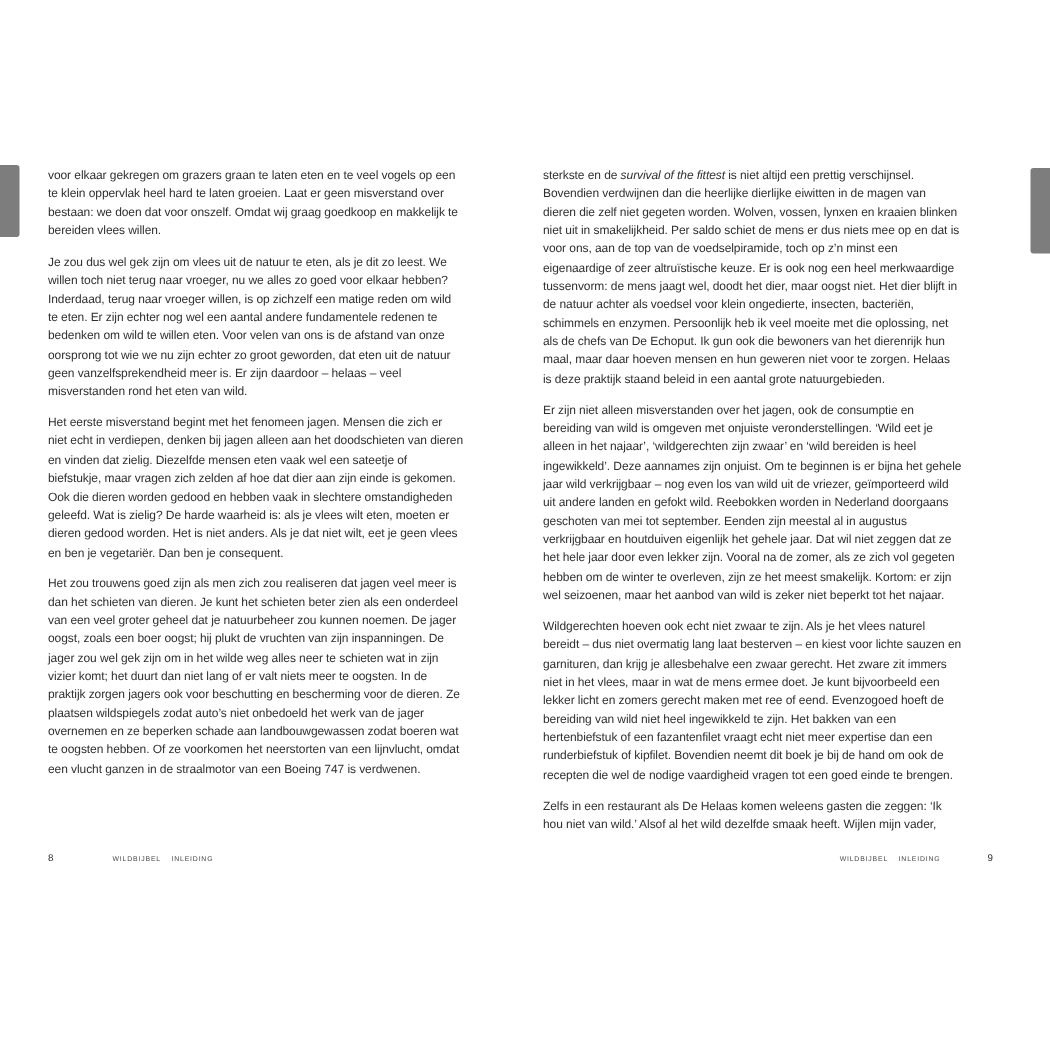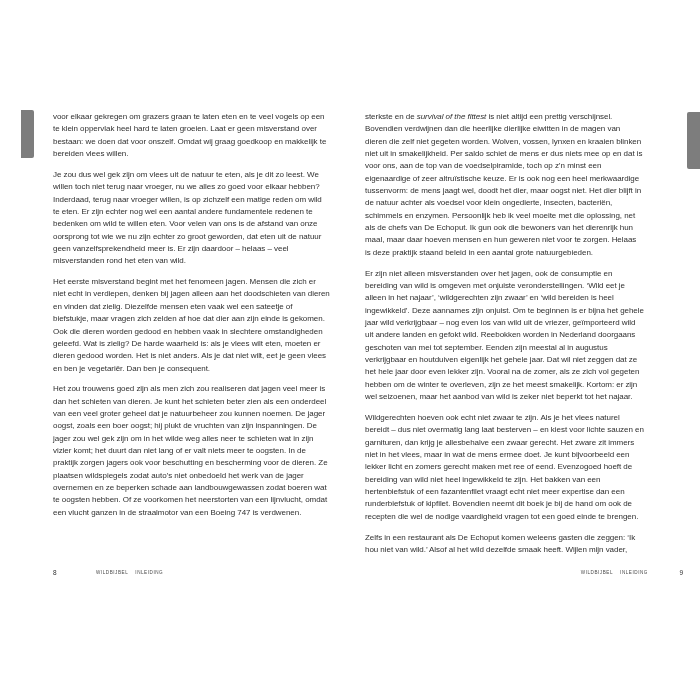--- a/index.html
+++ b/index.html
@@ -3,41 +3,41 @@
 <meta charset="utf-8">
 <style>
   html, body { margin: 0; padding: 0; }
   body {
     width: 700px; height: 700px;
     background: #ffffff;
     font-family: "Liberation Sans", "DejaVu Sans", sans-serif;
     position: relative;
     overflow: hidden;
   }
-  .spread { position: absolute; inset: 0; background: #ffffff; margin-left: 21px; }
+  .spread { position: absolute; inset: 0; background: #ffffff; }
 
   .edge-tab {
     position: absolute;
     background: var(--tab-color, #7d7d7d);
   }
   .edge-tab.left  { left: 0;  top: 110px; width: 13px; height: 48px; border-radius: 0 2px 2px 0; }
   .edge-tab.right { right: 0; top: 112px; width: 13px; height: 57px; border-radius: 2px 0 0 2px; }
 
   .textcol {
     position: absolute;
     top: 111px;
     width: 277px;
     font-size: 8px;
     line-height: 12.35px;
     letter-spacing: -0.05px;
     color: #2f2f2f;
     text-align: left;
   }
   .textcol.left  { left: 32px; }
-  .textcol.right { left: 344px; width: 279px; }
+  .textcol.right { left: 362px; width: 279px; }
   .textcol p { margin: 0 0 8.5px 0; }
   .textcol p:last-child { margin-bottom: 0; }
   .ital { font-style: italic; }
 
   .footer {
     position: absolute;
     top: 569px;
     height: 10px;
     color: #3c3c3c;
   }
@@ -73,21 +73,21 @@
     <p>voor elkaar gekregen om grazers graan te laten eten en te veel vogels op een te klein oppervlak heel hard te laten groeien. Laat er geen misverstand over bestaan: we doen dat voor onszelf. Omdat wij graag goedkoop en makkelijk te bereiden vlees willen.</p>
     <p>Je zou dus wel gek zijn om vlees uit de natuur te eten, als je dit zo leest. We willen toch niet terug naar vroeger, nu we alles zo goed voor elkaar hebben? Inderdaad, terug naar vroeger willen, is op zichzelf een matige reden om wild te eten. Er zijn echter nog wel een aantal andere fundamentele redenen te bedenken om wild te willen eten. Voor velen van ons is de afstand van onze oorsprong tot wie we nu zijn echter zo groot geworden, dat eten uit de natuur geen vanzelfsprekendheid meer is. Er zijn daardoor – helaas – veel misverstanden rond het eten van wild.</p>
     <p>Het eerste misverstand begint met het fenomeen jagen. Mensen die zich er niet echt in verdiepen, denken bij jagen alleen aan het doodschieten van dieren en vinden dat zielig. Diezelfde mensen eten vaak wel een sateetje of biefstukje, maar vragen zich zelden af hoe dat dier aan zijn einde is gekomen. Ook die dieren worden gedood en hebben vaak in slechtere omstandigheden geleefd. Wat is zielig? De harde waarheid is: als je vlees wilt eten, moeten er dieren gedood worden. Het is niet anders. Als je dat niet wilt, eet je geen vlees en ben je vegetariër. Dan ben je consequent.</p>
     <p>Het zou trouwens goed zijn als men zich zou realiseren dat jagen veel meer is dan het schieten van dieren. Je kunt het schieten beter zien als een onderdeel van een veel groter geheel dat je natuurbeheer zou kunnen noemen. De jager oogst, zoals een boer oogst; hij plukt de vruchten van zijn inspanningen. De jager zou wel gek zijn om in het wilde weg alles neer te schieten wat in zijn vizier komt; het duurt dan niet lang of er valt niets meer te oogsten. In de praktijk zorgen jagers ook voor beschutting en bescherming voor de dieren. Ze plaatsen wildspiegels zodat auto’s niet onbedoeld het werk van de jager overnemen en ze beperken schade aan landbouwgewassen zodat boeren wat te oogsten hebben. Of ze voorkomen het neerstorten van een lijnvlucht, omdat een vlucht ganzen in de straalmotor van een Boeing 747 is verdwenen.</p>
   </div>
 
   <div class="textcol right">
     <p><span>sterkste en de </span><span class="ital">survival of the fittest</span><span> is niet altijd een prettig verschijnsel. Bovendien verdwijnen dan die heerlijke dierlijke eiwitten in de magen van dieren die zelf niet gegeten worden. Wolven, vossen, lynxen en kraaien blinken niet uit in smakelijkheid. Per saldo schiet de mens er dus niets mee op en dat is voor ons, aan de top van de voedselpiramide, toch op z’n minst een eigenaardige of zeer altruïstische keuze. Er is ook nog een heel merkwaardige tussenvorm: de mens jaagt wel, doodt het dier, maar oogst niet. Het dier blijft in de natuur achter als voedsel voor klein ongedierte, insecten, bacteriën, schimmels en enzymen. Persoonlijk heb ik veel moeite met die oplossing, net als de chefs van De Echoput. Ik gun ook die bewoners van het dierenrijk hun maal, maar daar hoeven mensen en hun geweren niet voor te zorgen. Helaas is deze praktijk staand beleid in een aantal grote natuurgebieden.</span></p>
     <p>Er zijn niet alleen misverstanden over het jagen, ook de consumptie en bereiding van wild is omgeven met onjuiste veronderstellingen. ‘Wild eet je alleen in het najaar’, ‘wildgerechten zijn zwaar’ en ‘wild bereiden is heel ingewikkeld’. Deze aannames zijn onjuist. Om te beginnen is er bijna het gehele jaar wild verkrijgbaar – nog even los van wild uit de vriezer, geïmporteerd wild uit andere landen en gefokt wild. Reebokken worden in Nederland doorgaans geschoten van mei tot september. Eenden zijn meestal al in augustus verkrijgbaar en houtduiven eigenlijk het gehele jaar. Dat wil niet zeggen dat ze het hele jaar door even lekker zijn. Vooral na de zomer, als ze zich vol gegeten hebben om de winter te overleven, zijn ze het meest smakelijk. Kortom: er zijn wel seizoenen, maar het aanbod van wild is zeker niet beperkt tot het najaar.</p>
     <p>Wildgerechten hoeven ook echt niet zwaar te zijn. Als je het vlees naturel bereidt – dus niet overmatig lang laat besterven – en kiest voor lichte sauzen en garnituren, dan krijg je allesbehalve een zwaar gerecht. Het zware zit immers niet in het vlees, maar in wat de mens ermee doet. Je kunt bijvoorbeeld een lekker licht en zomers gerecht maken met ree of eend. Evenzogoed hoeft de bereiding van wild niet heel ingewikkeld te zijn. Het bakken van een hertenbiefstuk of een fazantenfilet vraagt echt niet meer expertise dan een runderbiefstuk of kipfilet. Bovendien neemt dit boek je bij de hand om ook de recepten die wel de nodige vaardigheid vragen tot een goed einde te brengen.</p>
-    <p>Zelfs in een restaurant als De Echoput komen weleens gasten die zeggen: ‘Ik hou niet van wild.’ Alsof al het wild dezelfde smaak heeft. Wijlen mijn vader,</p>
+    <p>Zelfs in een restaurant als De Helaas komen weleens gasten die zeggen: ‘Ik hou niet van wild.’ Alsof al het wild dezelfde smaak heeft. Wijlen mijn vader,</p>
   </div>
 
   <div class="footer left">
     <span class="page-num">8</span>
     <span class="running-head"><span>WILDBIJBEL</span><span class="sect">INLEIDING</span></span>
   </div>
   <div class="footer right">
     <span class="running-head"><span>WILDBIJBEL</span><span class="sect">INLEIDING</span></span>
     <span class="page-num">9</span>
   </div>

